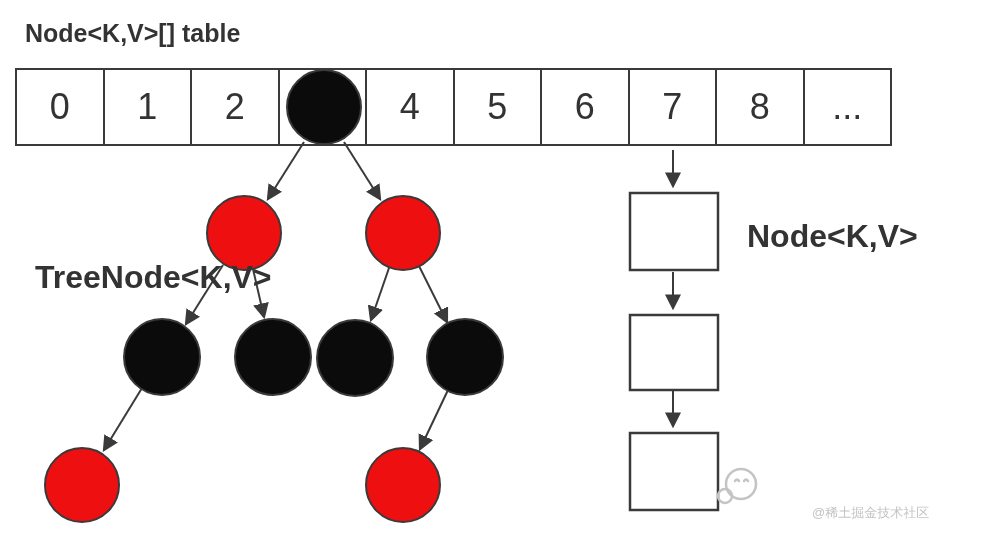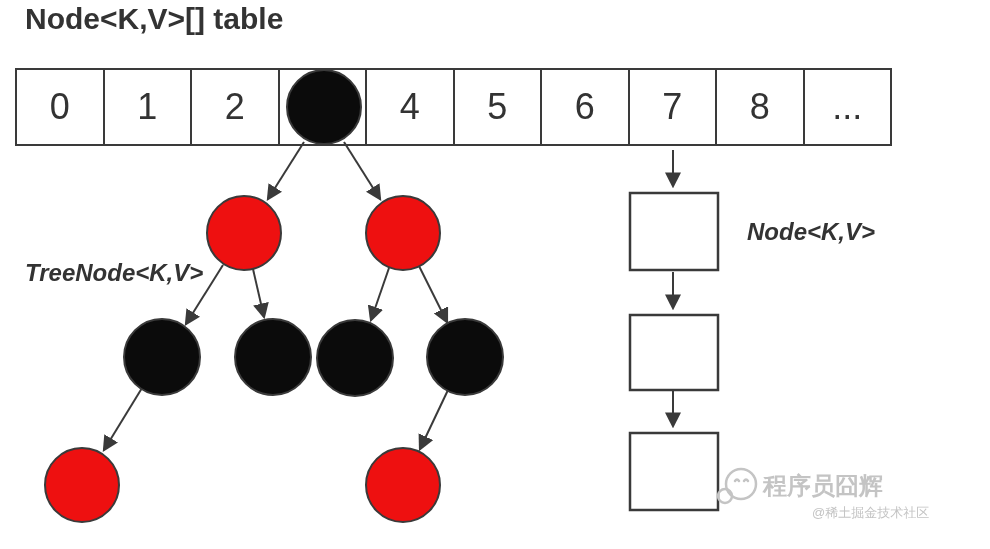--- a/index.html
+++ b/index.html
@@ -10,22 +10,22 @@
     --watermark:#c4c4c4;
     --background:#ffffff;
   }
   *{margin:0;padding:0;box-sizing:border-box;}
   body{font-family:"Liberation Sans",sans-serif;background:#fff;}
   .canvas{
     position:relative;width:990px;height:549px;
     background:var(--background);overflow:hidden;
   }
   .title{
-    position:absolute;left:25px;top:2px;
-    font-size:30px;font-weight:bold;color:var(--text);
+    position:absolute;left:25px;top:19px;
+    font-size:25px;font-weight:bold;color:var(--text);
     letter-spacing:0px;
   }
   .array{
     position:absolute;left:15px;top:68px;width:877px;height:78px;
     display:flex;border:2px solid var(--ink);background:#fff;
   }
   .cell{
     flex:1;display:flex;align-items:center;justify-content:center;
     border-right:2px solid var(--ink);
     font-size:36px;color:var(--text);
@@ -35,23 +35,23 @@
     position:absolute;left:0;top:0;width:990px;height:549px;
     pointer-events:none;
   }
   .edge{stroke:var(--ink);stroke-width:2;fill:none;}
   .node{stroke:var(--ink);stroke-width:2;}
   .node-red{fill:var(--node-red);}
   .node-black{fill:var(--node-black);}
   .list-box{fill:#ffffff;stroke:var(--ink);stroke-width:2.5;}
   .arrowhead{fill:var(--ink);}
   .side-label{
-    position:absolute;font-size:24px;font-weight:bold;color:var(--text);font-style:italic;
+    position:absolute;font-size:32px;font-weight:bold;color:var(--text);
   }
-  .label-treenode{left:25px;top:259px;text-align:right;}
+  .label-treenode{left:35px;top:259px;text-align:right;}
   .label-node{left:747px;top:218px;}
   .watermark-main{
     position:absolute;left:763px;top:470px;
     font-size:24px;font-weight:bold;color:var(--watermark);
   }
   .watermark-sub{
     position:absolute;left:812px;top:504px;
     font-size:13px;color:var(--watermark);
   }
   .watermark-icon{
@@ -116,16 +116,15 @@
 
   <div class="side-label label-treenode">TreeNode&lt;K,V&gt;</div>
   <div class="side-label label-node">Node&lt;K,V&gt;</div>
 
   <svg class="watermark-icon" viewBox="0 0 48 46" xmlns="http://www.w3.org/2000/svg">
     <circle class="wm-stroke" cx="27" cy="20" r="15"></circle>
     <path class="wm-stroke" d="M21 17 q2 -3 4 0"></path>
     <path class="wm-stroke" d="M30 17 q2 -3 4 0"></path>
     <circle class="wm-stroke" cx="11" cy="32" r="7"></circle>
   </svg>
-  <div class="watermark-main">程序员囧辉</div>
   <div class="watermark-sub">@稀土掘金技术社区</div>
 
 </div>
 
 </body></html>

